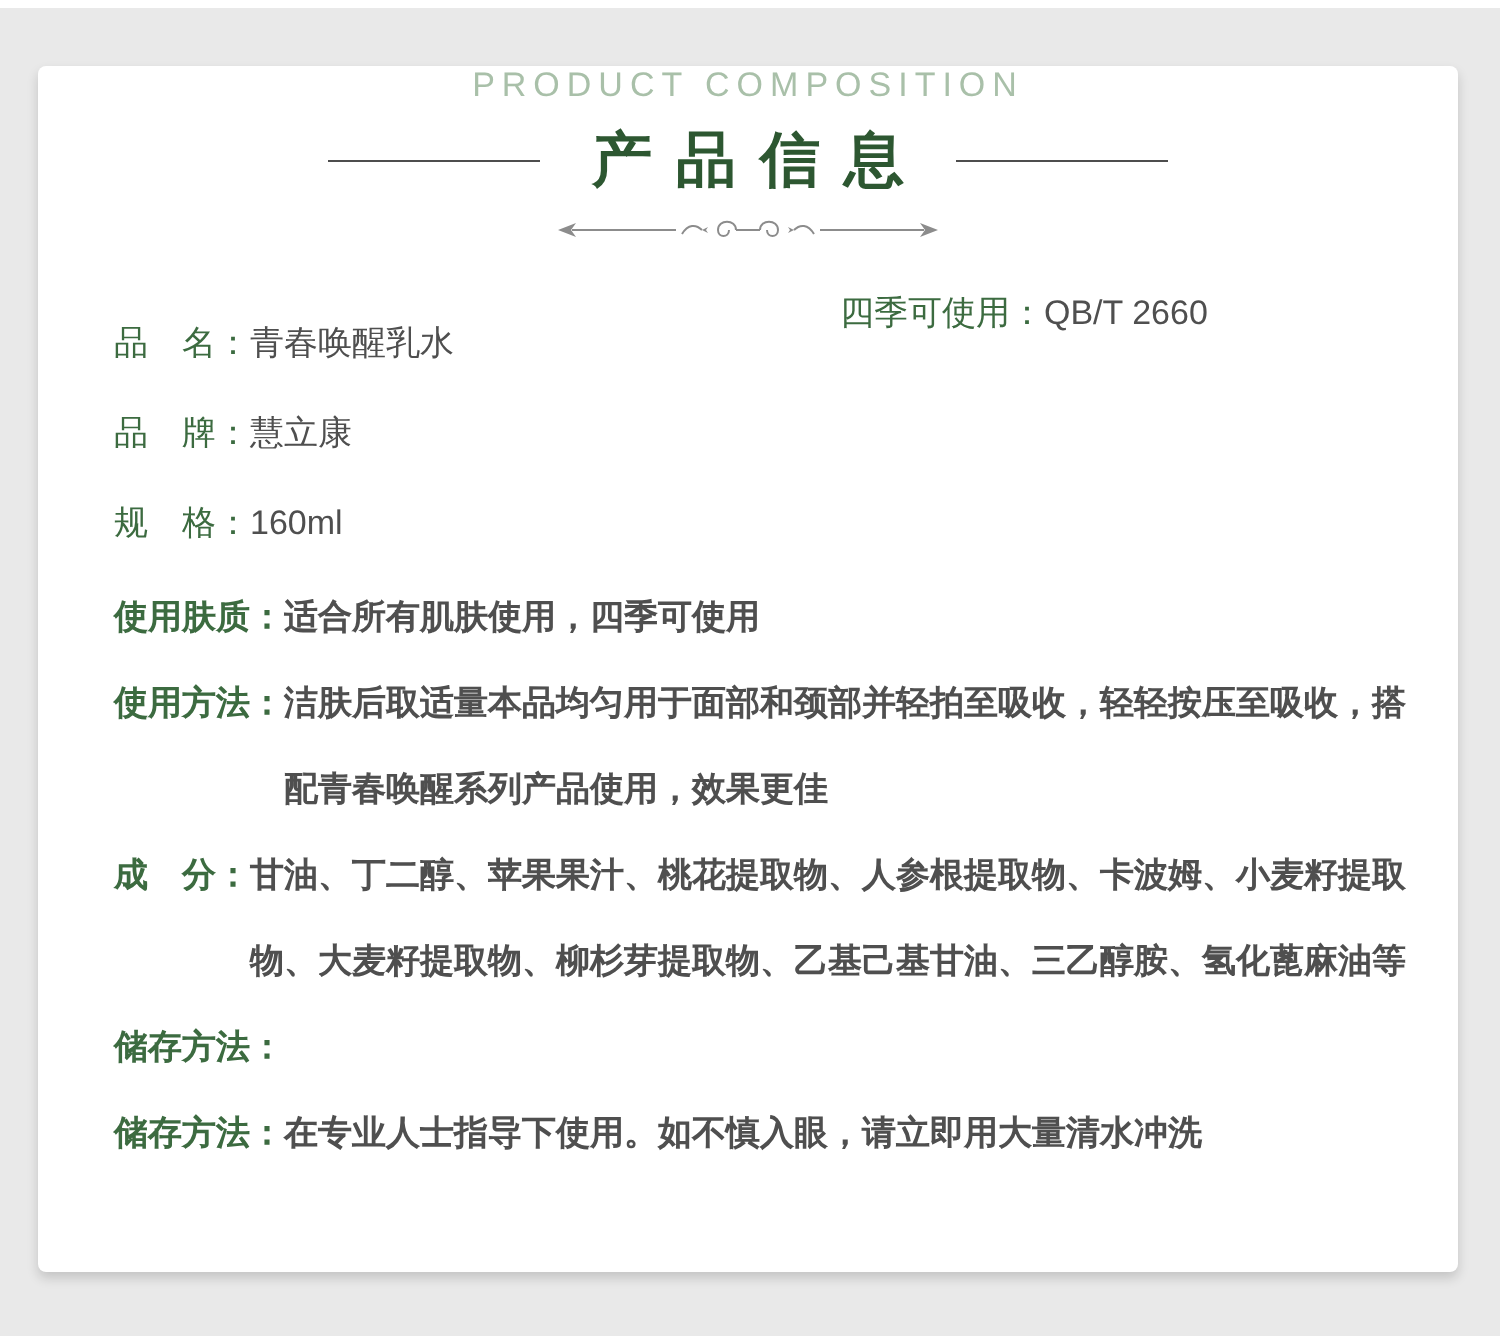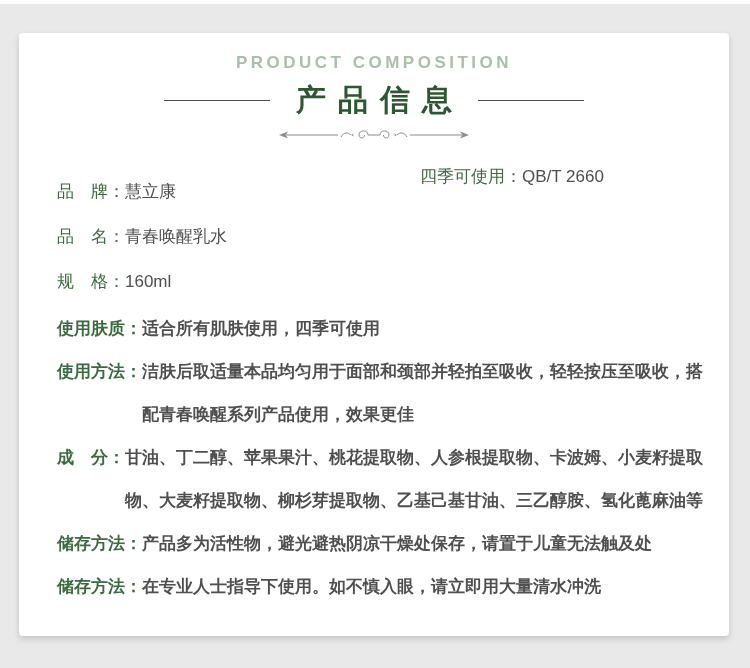--- a/index.html
+++ b/index.html
@@ -20,26 +20,26 @@
     position: absolute;
     left: 19px;
     top: 33px;
     width: 710px;
     height: 603px;
     background: #ffffff;
     border-radius: 4px;
     box-shadow: 0 3px 6px rgba(0,0,0,0.16);
   }
   .eyebrow {
-    padding-top: 20px;
+    padding-top: 0;
     text-align: center;
     font-size: 17px;
     letter-spacing: 3.5px;
     color: #a9c0a9;
-    font-weight: 700;
+    font-weight: 400;
   }
   .title-row {
     display: flex;
     align-items: center;
     justify-content: center;
     margin-top: 10px;
     height: 34px;
   }
   .title-line {
     width: 106px;
@@ -132,24 +132,24 @@
         <path d="M191 8 L182 4.5 L184.5 8 L182 11.5 Z"></path>
         <path d="M73 8 L76 6.5 L75 8 L76 9.5 Z"></path>
         <path d="M119 8 L116 6.5 L117 8 L116 9.5 Z"></path>
       </g>
     </svg>
   </div>
 
   <div class="columns">
     <div class="col-left">
       <div class="spec-row">
-        <span class="label">品　牌：</span><span class="value">慧立康</span>
+        <span class="label">品　名：</span><span class="value">青春唤醒乳水</span>
       </div>
       <div class="spec-row">
-        <span class="label">品　名：</span><span class="value">青春唤醒乳水</span>
+        <span class="label">品　牌：</span><span class="value">慧立康</span>
       </div>
       <div class="spec-row">
         <span class="label">规　格：</span><span class="value">160ml</span>
       </div>
     </div>
     <div class="col-right">
       <div class="spec-row">
         <span class="label">四季可使用：</span><span class="value">QB/T 2660</span>
       </div>
     </div>
@@ -163,21 +163,20 @@
     <div class="detail-row">
       <span class="label detail-label">使用方法：</span>
       <span class="value detail-value">洁肤后取适量本品均匀用于面部和颈部并轻拍至吸收，轻轻按压至吸收，搭配青春唤醒系列产品使用，效果更佳</span>
     </div>
     <div class="detail-row">
       <span class="label detail-label">成　分：</span>
       <span class="value detail-value">甘油、丁二醇、苹果果汁、桃花提取物、人参根提取物、卡波姆、小麦籽提取物、大麦籽提取物、柳杉芽提取物、乙基己基甘油、三乙醇胺、氢化蓖麻油等</span>
     </div>
     <div class="detail-row">
       <span class="label detail-label">储存方法：</span>
-      <span class="value detail-value">产品多为活性物，避光避热阴凉干燥处保存，请置于儿童无法触及处</span>
     </div>
     <div class="detail-row">
       <span class="label detail-label">储存方法：</span>
       <span class="value detail-value">在专业人士指导下使用。如不慎入眼，请立即用大量清水冲洗</span>
     </div>
   </div>
 
 </div>
 
 </body></html>

